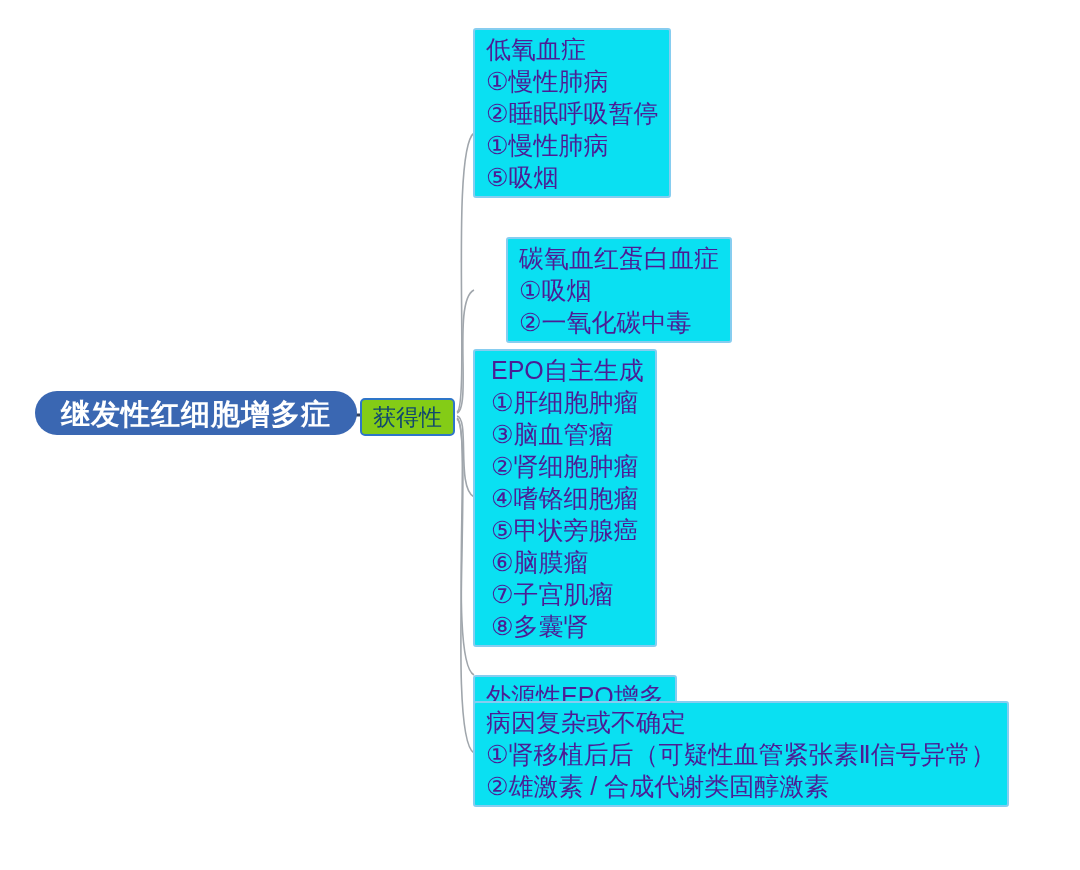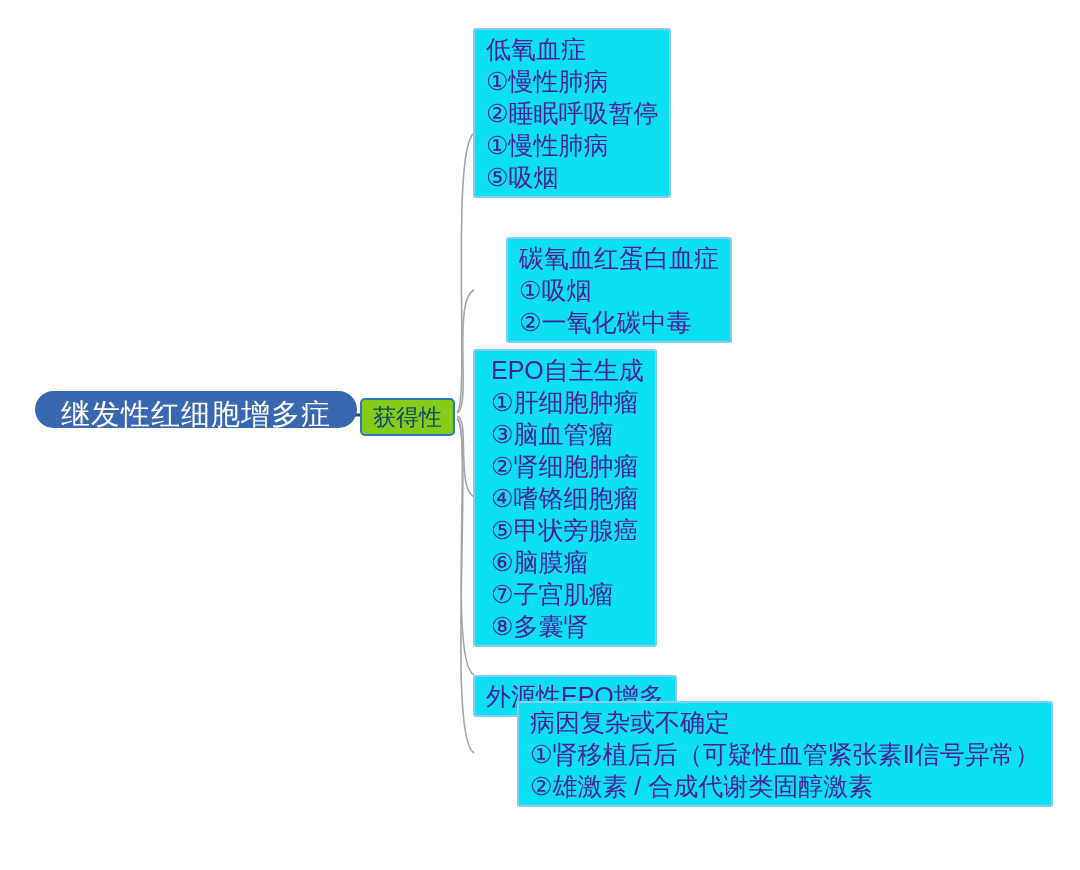--- a/index.html
+++ b/index.html
@@ -19,27 +19,27 @@
     position: absolute;
     left: 0; top: 0;
     width: 1080px; height: 870px;
     z-index: 1;
     pointer-events: none;
   }
   .root-node {
     position: absolute;
     left: 35px;
     top: 391px;
-    height: 37px;
+    height: 44px;
     line-height: 47px;
     padding: 0 26px;
     background: #3a67b2;
     color: #ffffff;
     font-size: 29px;
-    font-weight: normal;
+    font-weight: bold;
     letter-spacing: 1px;
     border-radius: 24px;
     z-index: 2;
     white-space: nowrap;
   }
   .branch-node {
     position: absolute;
     left: 360px;
     top: 398px;
     padding: 2px 11px;
@@ -65,21 +65,21 @@
     z-index: 2;
     white-space: nowrap;
   }
   .leaf-box .node-line {
     white-space: nowrap;
   }
   .box-1 { top: 28px; }
   .box-2 { top: 237px; margin-left: 33px; }
   .box-3 { top: 349px; padding-left: 16px; }
   .box-4 { top: 655px; margin-top: 20px; }
-  .box-5 { top: 701px; margin-left: 44px; }
+  .box-5 { top: 701px; }
 </style>
 </head>
 <body>
 
 <div id="canvas">
 
   <svg id="connector-layer" viewBox="0 0 1080 870" xmlns="http://www.w3.org/2000/svg">
     <line x1="336" y1="415" x2="361" y2="415" stroke="#33415c" stroke-width="3"></line>
     <g fill="none" stroke="#a0a6ac" stroke-width="1.6">
       <path d="M457,412 C470,406 450,150 474,133"></path>

